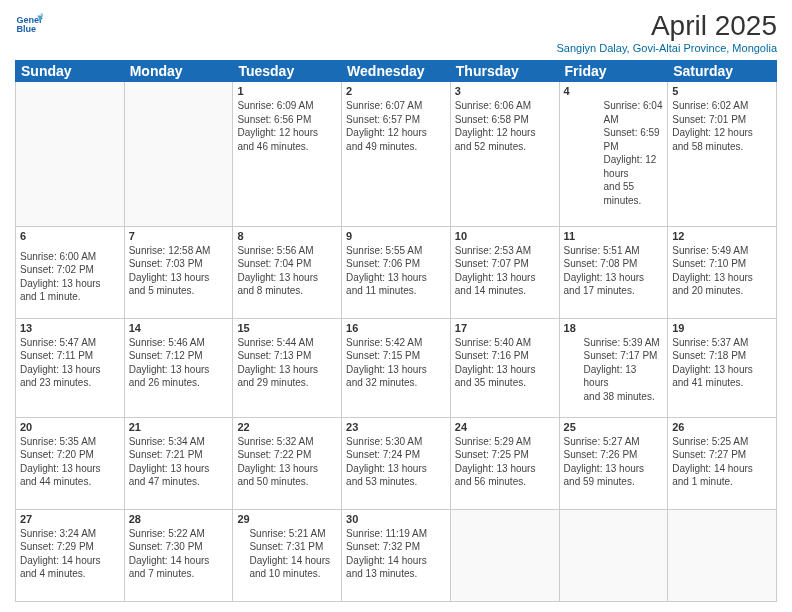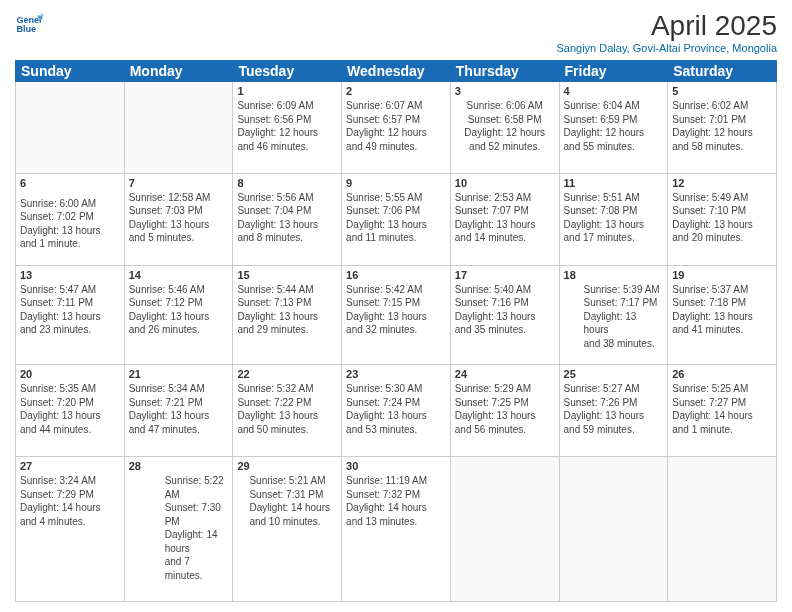--- a/index.html
+++ b/index.html
@@ -126,28 +126,28 @@
           </td>
           <td>
             <div class="cell-day">2</div>
             <div class="cell-info" style="white-space: pre-line;">Sunrise: 6:07 AM
 Sunset: 6:57 PM
 Daylight: 12 hours
 and 49 minutes.</div>
           </td>
           <td>
             <div class="cell-day">3</div>
-            <div class="cell-info" style="white-space: pre-line; text-align: center;">Sunrise: 6:06 AM
+            <div class="cell-info" style="white-space: pre-line;">Sunrise: 6:06 AM
 Sunset: 6:58 PM
 Daylight: 12 hours
 and 52 minutes.</div>
           </td>
           <td>
             <div class="cell-day">4</div>
-            <div class="cell-info" style="white-space: pre-line;">Sunrise: 6:04 AM
+            <div class="cell-info" style="white-space: pre-line; margin-left: 40px;">Sunrise: 6:04 AM
 Sunset: 6:59 PM
 Daylight: 12 hours
 and 55 minutes.</div>
           </td>
           <td>
             <div class="cell-day">5</div>
             <div class="cell-info" style="white-space: pre-line;">Sunrise: 6:02 AM
 Sunset: 7:01 PM
 Daylight: 12 hours
 and 58 minutes.</div>
@@ -309,21 +309,21 @@
         <tr>
           <td>
             <div class="cell-day">27</div>
             <div class="cell-info" style="white-space: pre-line;">Sunrise: 3:24 AM
 Sunset: 7:29 PM
 Daylight: 14 hours
 and 4 minutes.</div>
           </td>
           <td>
             <div class="cell-day">28</div>
-            <div class="cell-info" style="white-space: pre-line; margin-left: 36px;">Sunrise: 5:22 AM
+            <div class="cell-info" style="white-space: pre-line;">Sunrise: 5:22 AM
 Sunset: 7:30 PM
 Daylight: 14 hours
 and 7 minutes.</div>
           </td>
           <td>
             <div class="cell-day">29</div>
             <div class="cell-info" style="white-space: pre-line; margin-left: 12px;">Sunrise: 5:21 AM
 Sunset: 7:31 PM
 Daylight: 14 hours
 and 10 minutes.</div>

